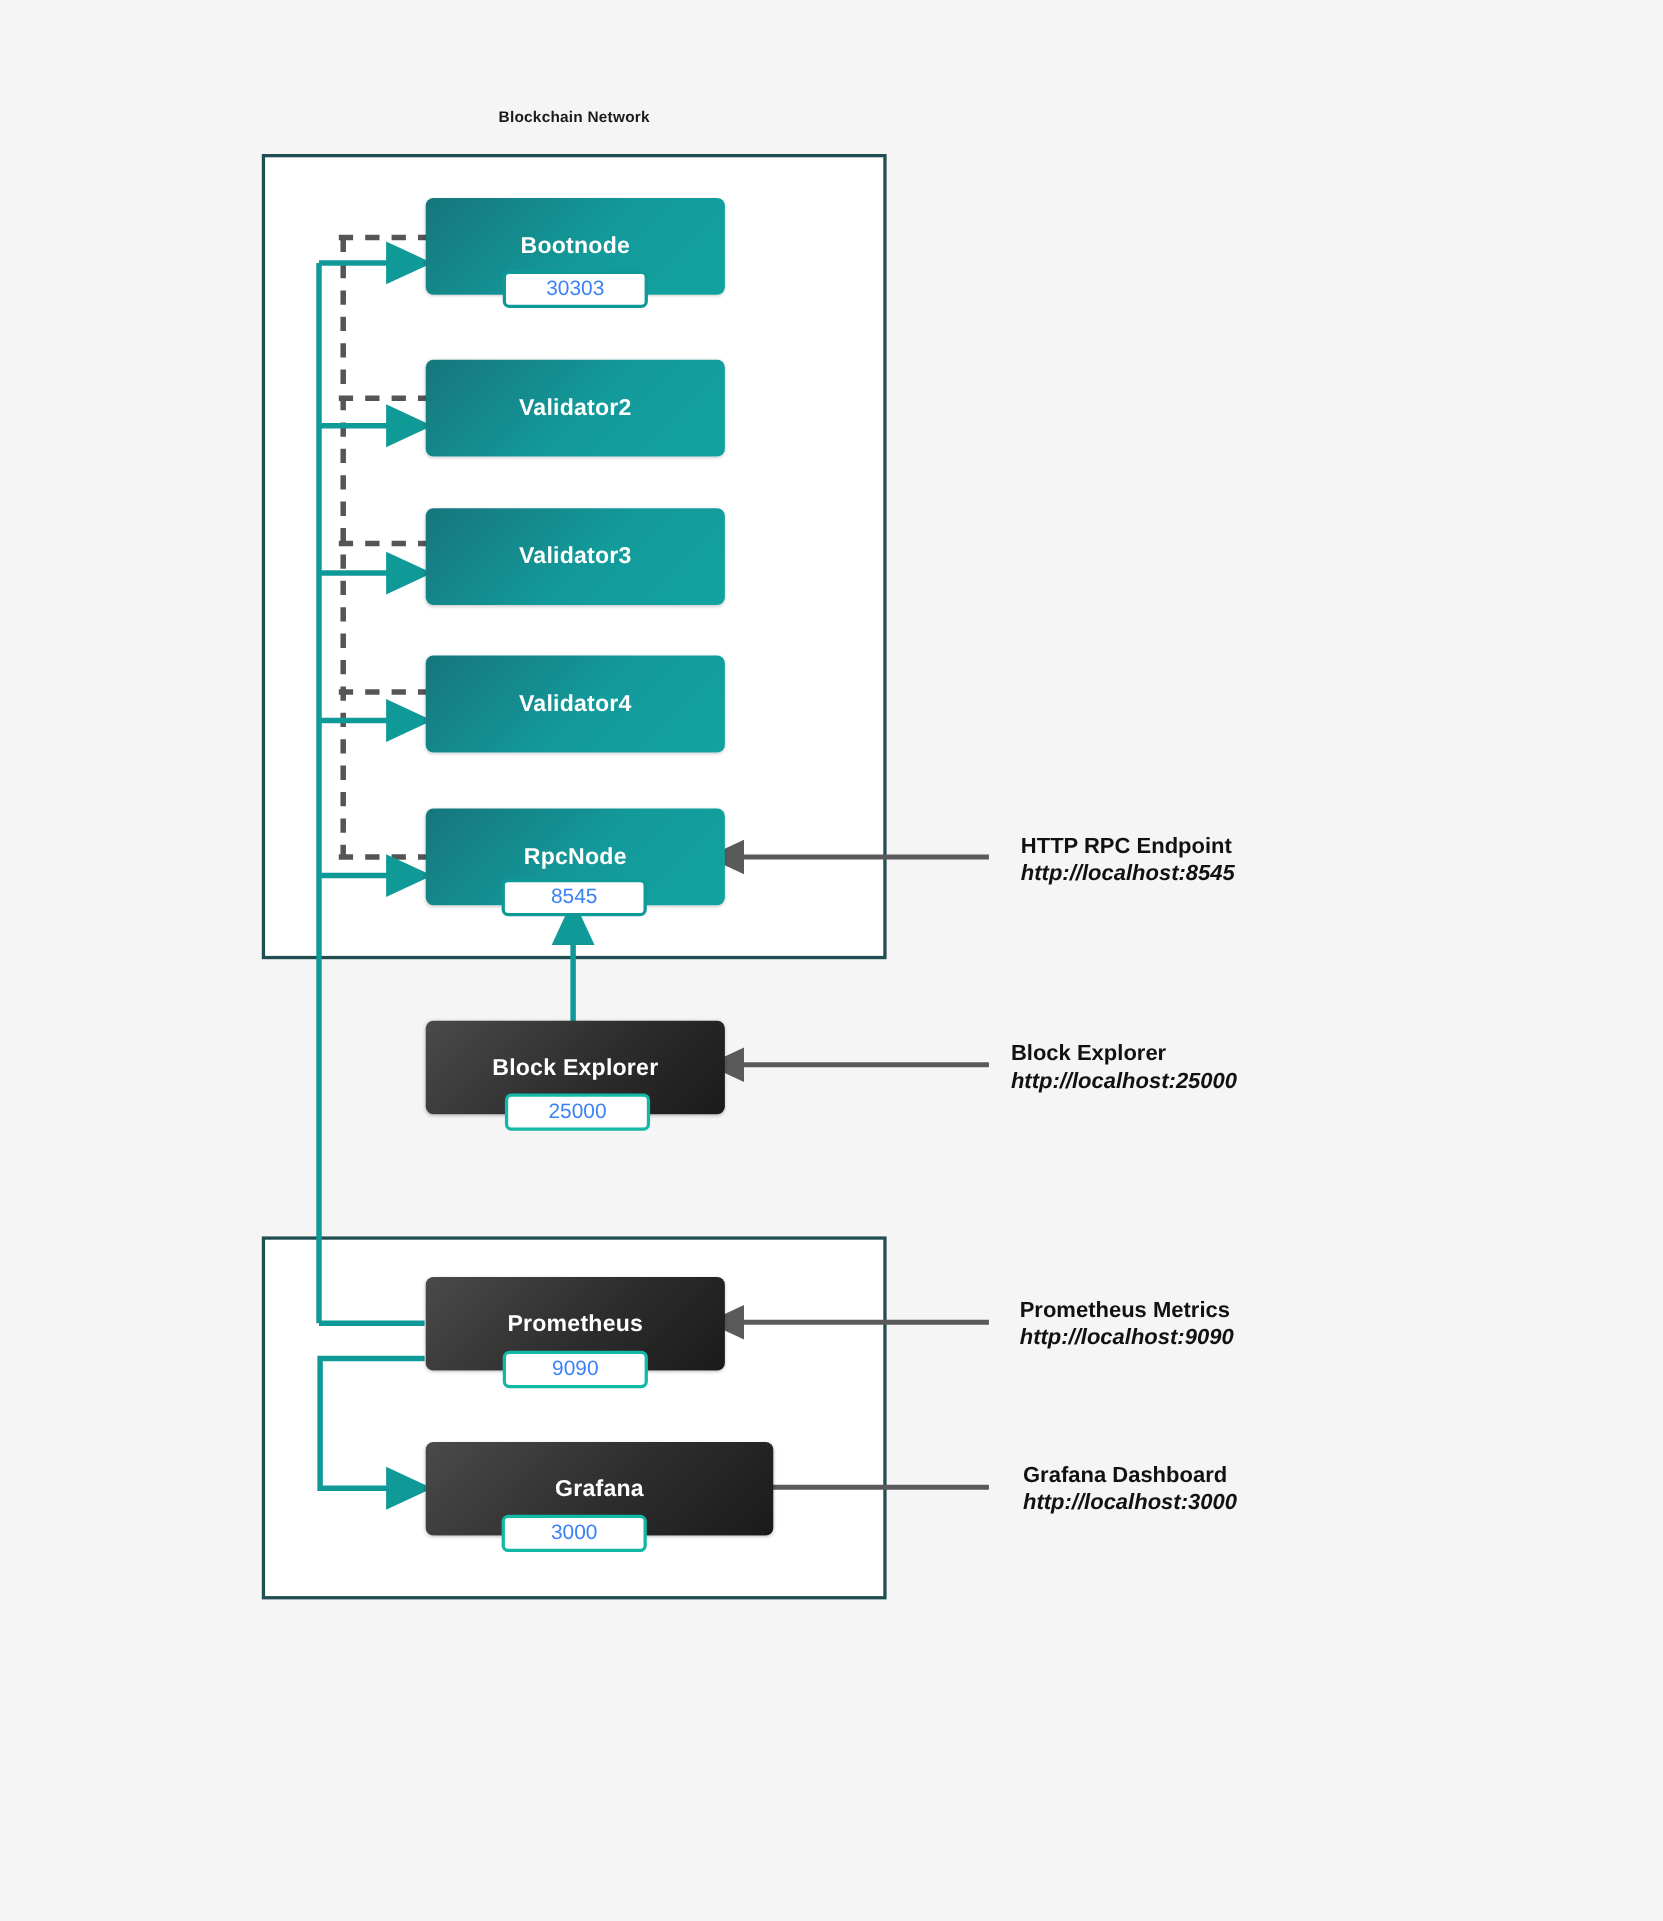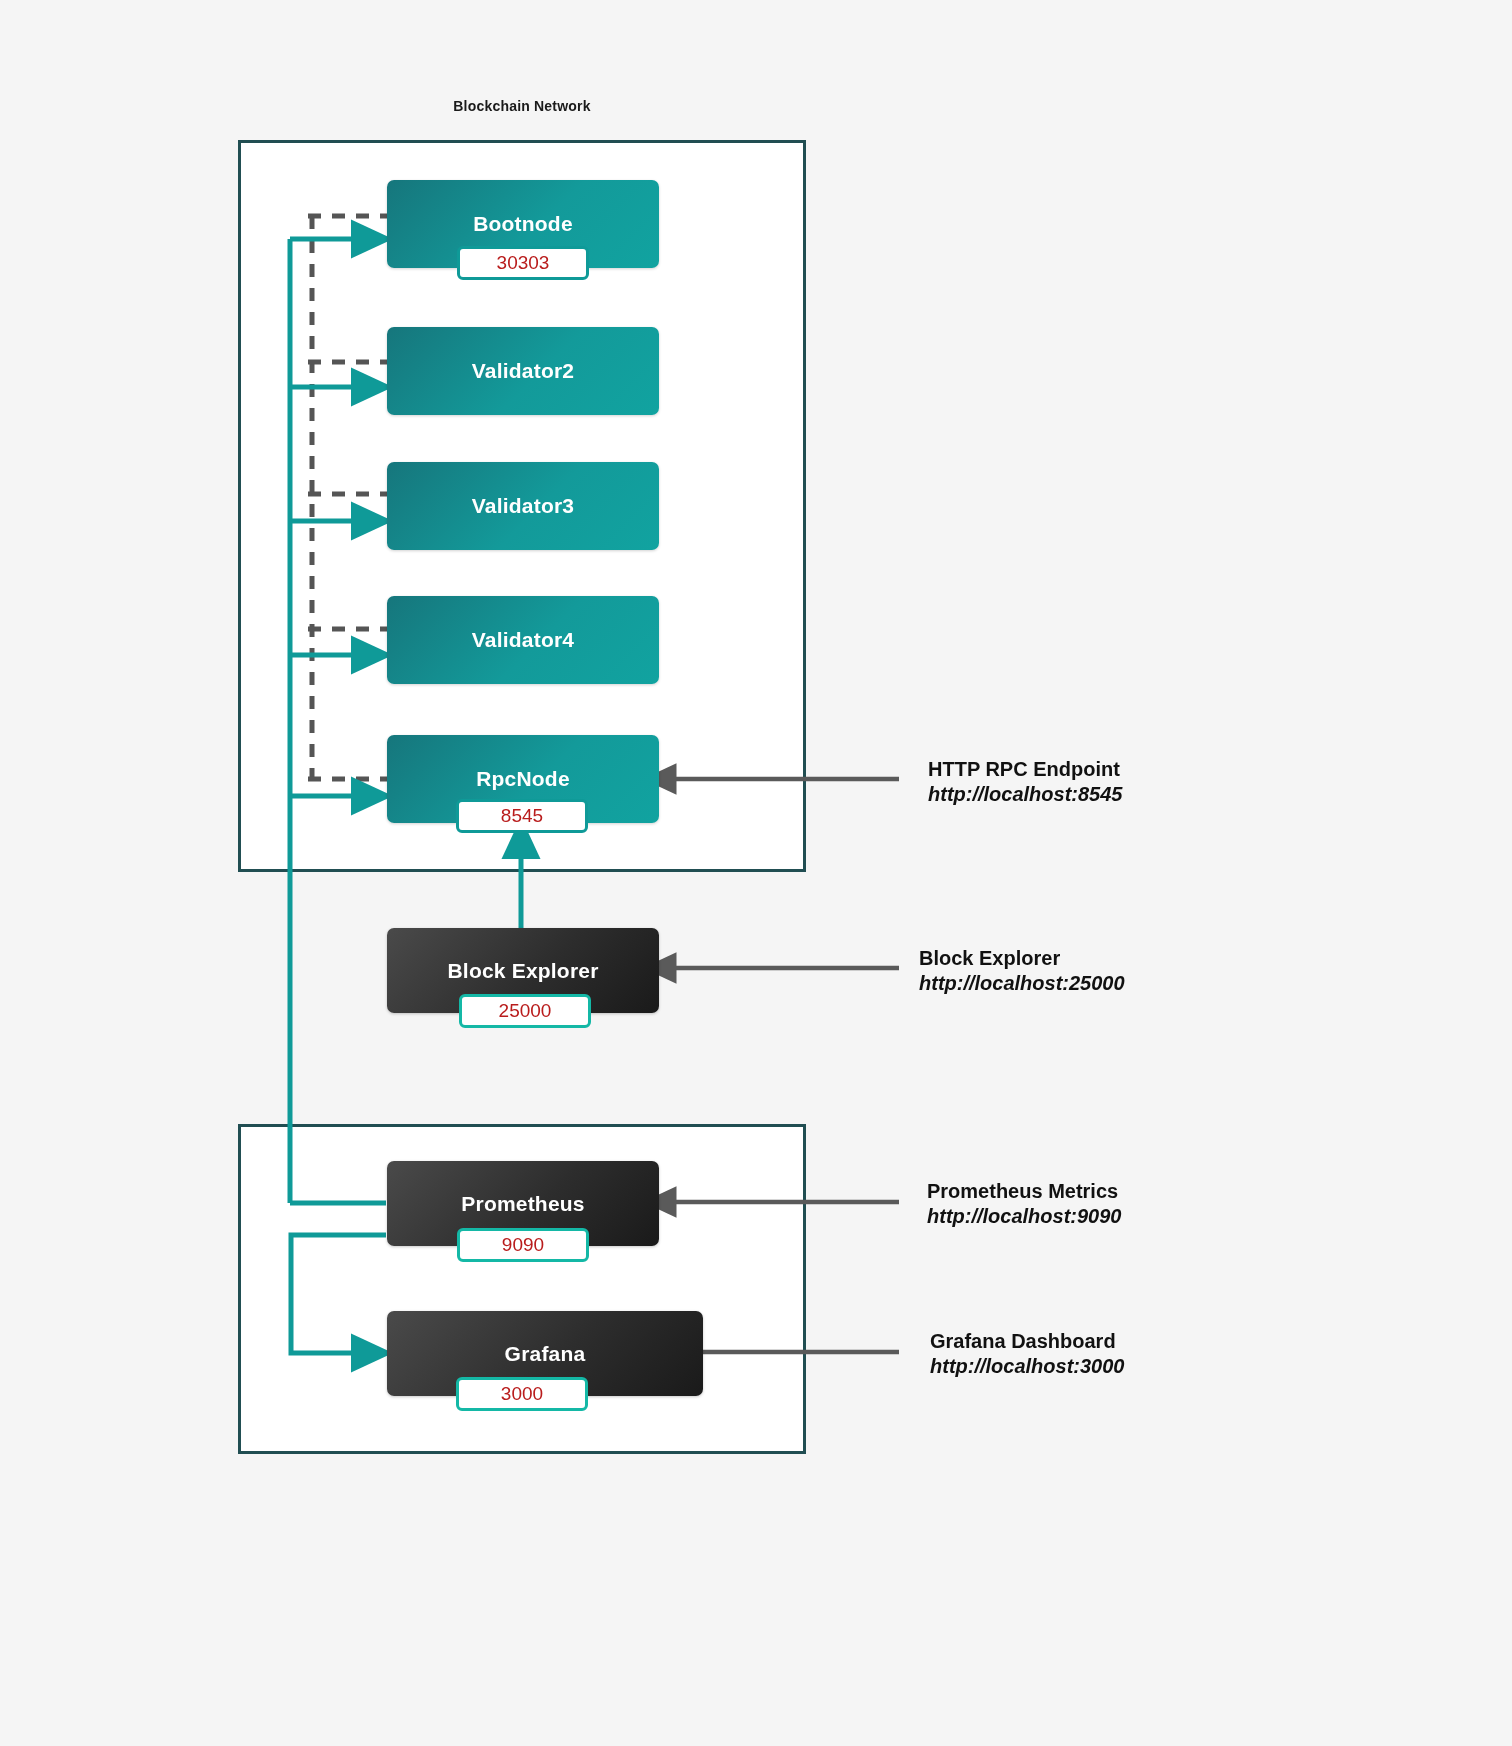--- a/index.html
+++ b/index.html
@@ -66,21 +66,21 @@
     background: linear-gradient(135deg, #4a4a4a 0%, #2d2d2d 55%, #1a1a1a 100%);
     box-shadow: 0 1px 3px rgba(0,0,0,0.22);
   }
 
   
   .port-badge {
     position: absolute;
     background: #ffffff;
     border-radius: 6px;
     font-size: 19px;
-    color: #b91c1c;
+    color: #3b82f6;
     display: flex;
     align-items: center;
     justify-content: center;
     white-space: nowrap;
     height: 34px;
     min-width: 132px;
     padding: 0 12px;
   }
   .port-badge.teal-border { border: 3px solid #0f9a98; }
   .port-badge.dark-border { border: 3px solid #14b8a6; }

